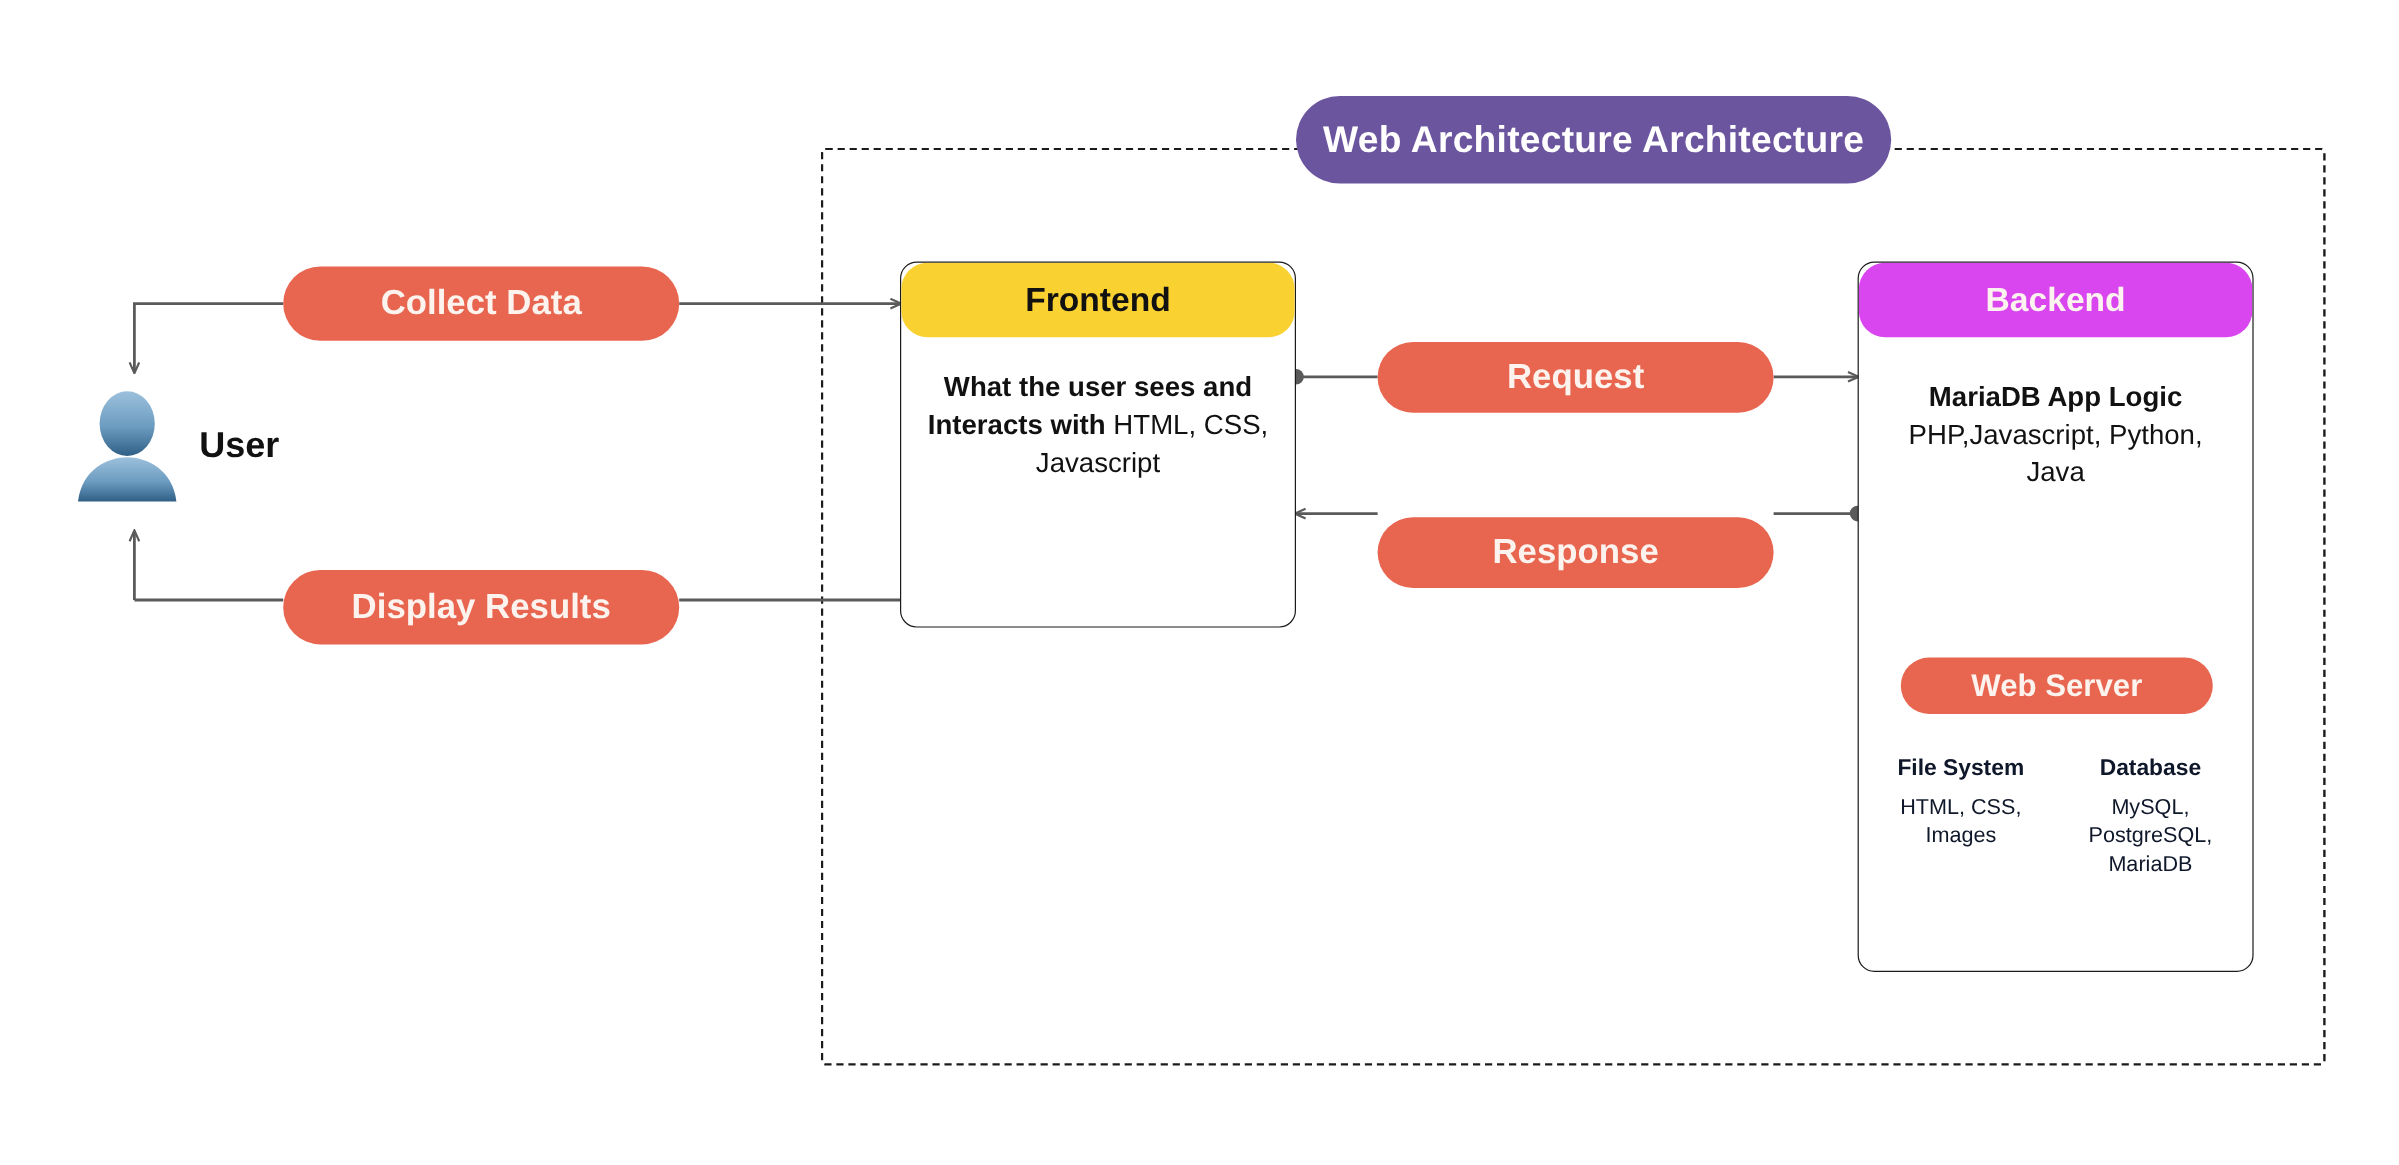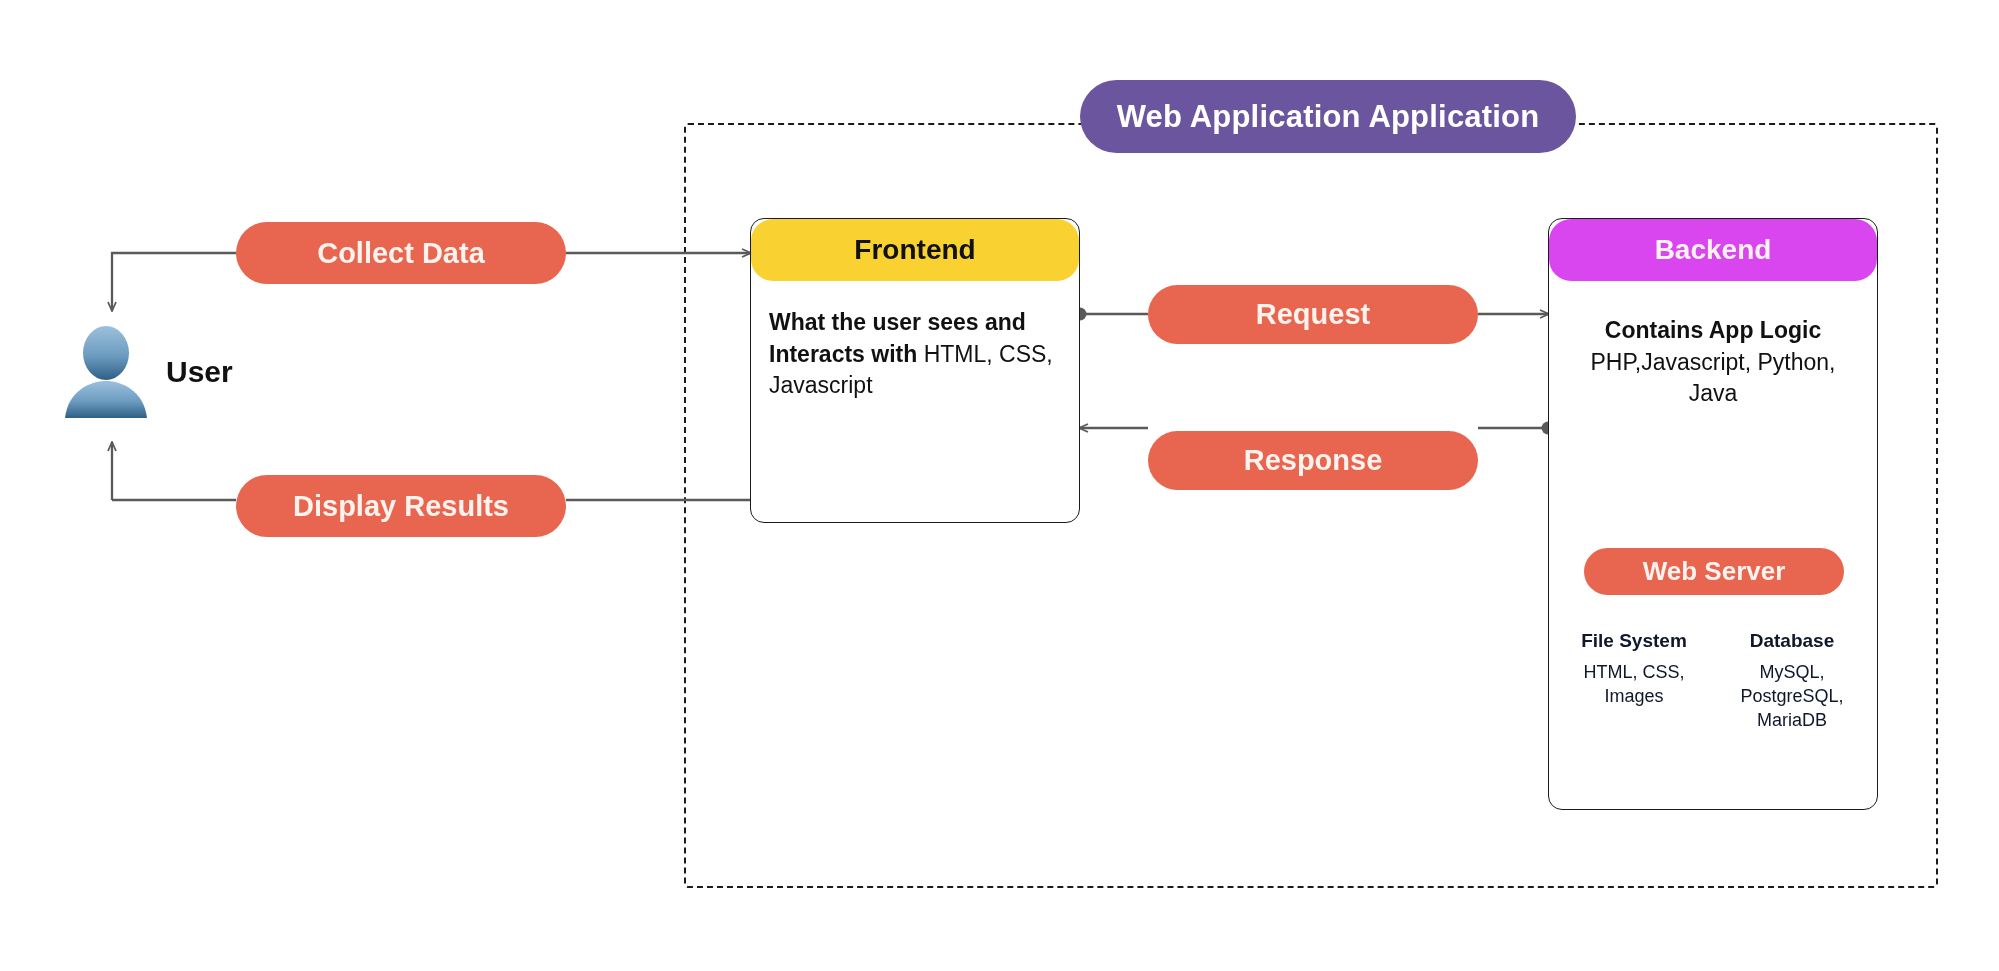--- a/index.html
+++ b/index.html
@@ -87,20 +87,21 @@
     justify-content: center;
     font-size: 28px;
     font-weight: bold;
     border-radius: 22px;
   }
   .hdr-yellow { background: #f9d131; color: #111111; }
   .hdr-coral  { background: #d946ef; color: #fdf3ee; }
 
   .card-body {
     padding: 26px 18px 12px 18px;
+    text-align: center;
     font-size: 23px;
     line-height: 1.38;
     color: #111111;
   }
   .card-body b { font-weight: bold; }
   .card-body .light { font-weight: normal; }
 
   .backend-body {
     padding: 34px 18px 0 18px;
     text-align: center;
@@ -178,39 +179,39 @@
         <stop offset="55%" stop-color="#6c9cc0"></stop>
         <stop offset="100%" stop-color="#2f5f85"></stop>
       </linearGradient>
     </defs>
     <ellipse cx="46" cy="28" rx="23" ry="27" fill="url(#ugrad)"></ellipse>
     <path d="M46,56 C30,56 8,66 5,93 L87,93 C84,66 62,56 46,56 Z" fill="url(#ugrad)"></path>
   </svg>
 
   <div class="abs user-label">User</div>
 
-  <div class="abs title-pill">Web Application Application</div>
+  <div class="abs title-pill">Web Architecture Architecture</div>
 
   <div class="abs pill pill-collect">Collect Data</div>
   <div class="abs pill pill-display">Display Results</div>
 
   <div class="abs pill pill-request">Request</div>
   <div class="abs pill pill-response">Response</div>
 
   <div class="abs card card-frontend">
     <div class="card-header hdr-yellow">Frontend</div>
     <div class="card-body">
       <b>What the user sees and Interacts with</b><span class="light"> HTML, CSS, Javascript</span>
     </div>
   </div>
 
   <div class="abs card card-backend">
     <div class="card-header hdr-coral">Backend</div>
     <div class="backend-body">
-      <div><b>Contains App Logic</b></div>
+      <div><b>MariaDB App Logic</b></div>
       <div class="light">PHP,Javascript, Python, Java</div>
     </div>
   </div>
 
   <div class="abs pill pill-webserver">Web Server</div>
 
   <div class="backend-cols">
     <div class="bcol">
       <div class="bcol-title">File System</div>
       <div class="bcol-text">HTML, CSS, Images</div>

